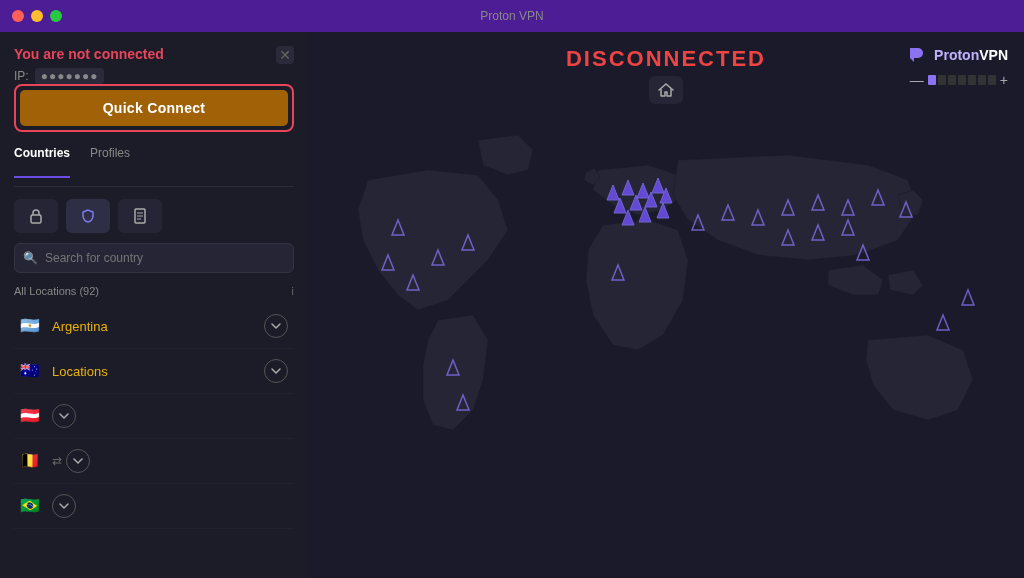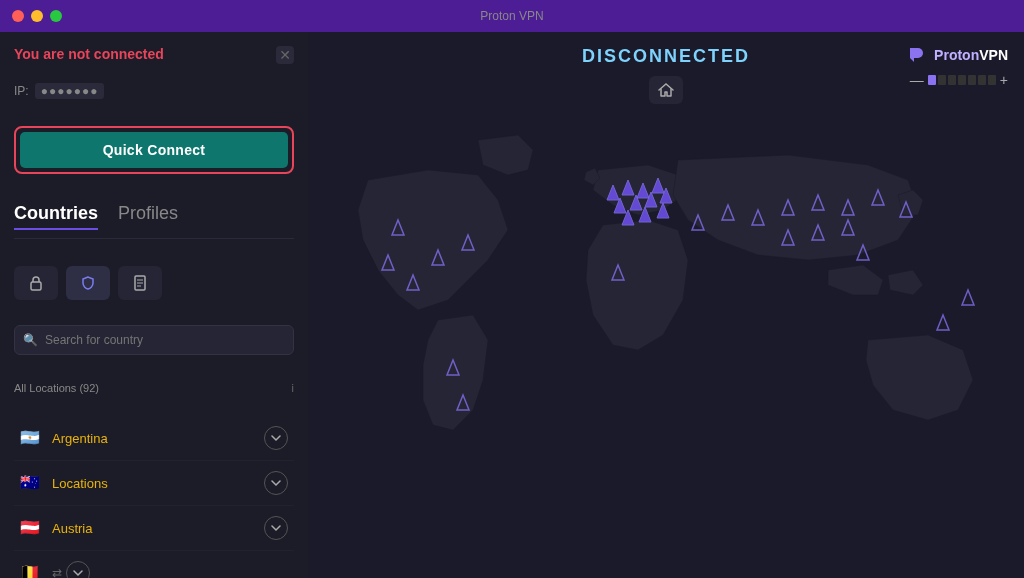--- a/index.html
+++ b/index.html
@@ -52,21 +52,20 @@
 
     
     .sidebar {
       width: 308px;
       background: #1c1c28;
       display: flex;
       flex-direction: column;
       flex-shrink: 0;
       padding: 14px 14px 0 14px;
       overflow: hidden;
-      gap: 15px;
     }
 
     .connection-status {
       display: flex;
       align-items: flex-start;
       justify-content: space-between;
       margin-bottom: 4px;
     }
     .not-connected {
       color: #e8445a;
@@ -82,21 +81,21 @@
       display: flex;
       align-items: center;
       justify-content: center;
       background: #2a2a3a;
       border-radius: 4px;
     }
     .ip-row {
       display: flex;
       align-items: center;
       gap: 6px;
-      margin-bottom: 12px;
+      margin-bottom: 0;
     }
     .ip-label {
       color: #888;
       font-size: 12px;
     }
     .ip-value {
       color: #888;
       font-size: 12px;
       background: #2a2a3a;
       padding: 1px 6px;
@@ -107,43 +106,43 @@
     
     .quick-connect-wrapper {
       border: 2px solid #e8445a;
       border-radius: 8px;
       padding: 4px;
       margin-bottom: 14px;
     }
     .quick-connect-btn {
       width: 100%;
       padding: 10px;
-      background: #0f766e;
+      background: #a16207;
       color: white;
       font-size: 14px;
       font-weight: 600;
       border: none;
       border-radius: 5px;
       cursor: pointer;
       letter-spacing: 0.3px;
     }
 
     
     .tabs {
       display: flex;
       gap: 20px;
       margin-bottom: 12px;
       border-bottom: 1px solid #2a2a3a;
       padding-bottom: 8px;
     }
     .tab {
       color: #888;
-      font-size: 18px;
-      cursor: pointer;
-      padding-bottom: 4px;
+      font-size: 12px;
+      cursor: pointer;
+      padding-bottom: 16px;
     }
     .tab.active {
       color: #fff;
       font-weight: 600;
       border-bottom: 2px solid #6b4de6;
     }
 
     
     .filter-icons {
       display: flex;
@@ -409,21 +408,20 @@
           <div class="country-expand">
             <svg width="10" height="7" viewBox="0 0 10 7">
               <path d="M1 1l4 4 4-4" stroke="#aaa" stroke-width="1.5" fill="none" stroke-linecap="round"></path>
             </svg>
           </div>
         </div>
       </div>
 
       <div class="country-item">
         <span class="country-flag">🇦🇹</span>
-        <span class="country-name">Austria</span>
         <div class="country-actions">
           <div class="country-expand">
             <svg width="10" height="7" viewBox="0 0 10 7">
               <path d="M1 1l4 4 4-4" stroke="#aaa" stroke-width="1.5" fill="none" stroke-linecap="round"></path>
             </svg>
           </div>
         </div>
       </div>
 
       <div class="country-item">
@@ -448,21 +446,21 @@
           </div>
         </div>
       </div>
 
     </div>
   </div>
 
   <div class="map-area">
 
     <div style="position:absolute; top:14px; left:0; right:0; display:flex; justify-content:center;">
-      <span style="color:#7dd3fc; font-size:18px; font-weight:700; letter-spacing:2px;">DISCONNECTED</span>
+      <span style="color:#ef4444; font-size:22px; font-weight:700; letter-spacing:2px;">DISCONNECTED</span>
     </div>
 
     <div style="position:absolute; top:44px; left:50%; transform:translateX(-50%);">
       <div style="background:#252535; border:none; border-radius:6px; width:34px; height:28px; display:flex; align-items:center; justify-content:center; cursor:pointer; color:#aaa; font-size:14px;">
         <svg width="16" height="14" viewBox="0 0 16 14">
           <path d="M1 7L8 1l7 6" stroke="#aaa" stroke-width="1.5" fill="none" stroke-linecap="round"></path>
           <path d="M3 6v7h4v-4h2v4h4V6" stroke="#aaa" stroke-width="1.5" fill="none" stroke-linecap="round" stroke-linejoin="round"></path>
         </svg>
       </div>
     </div>

